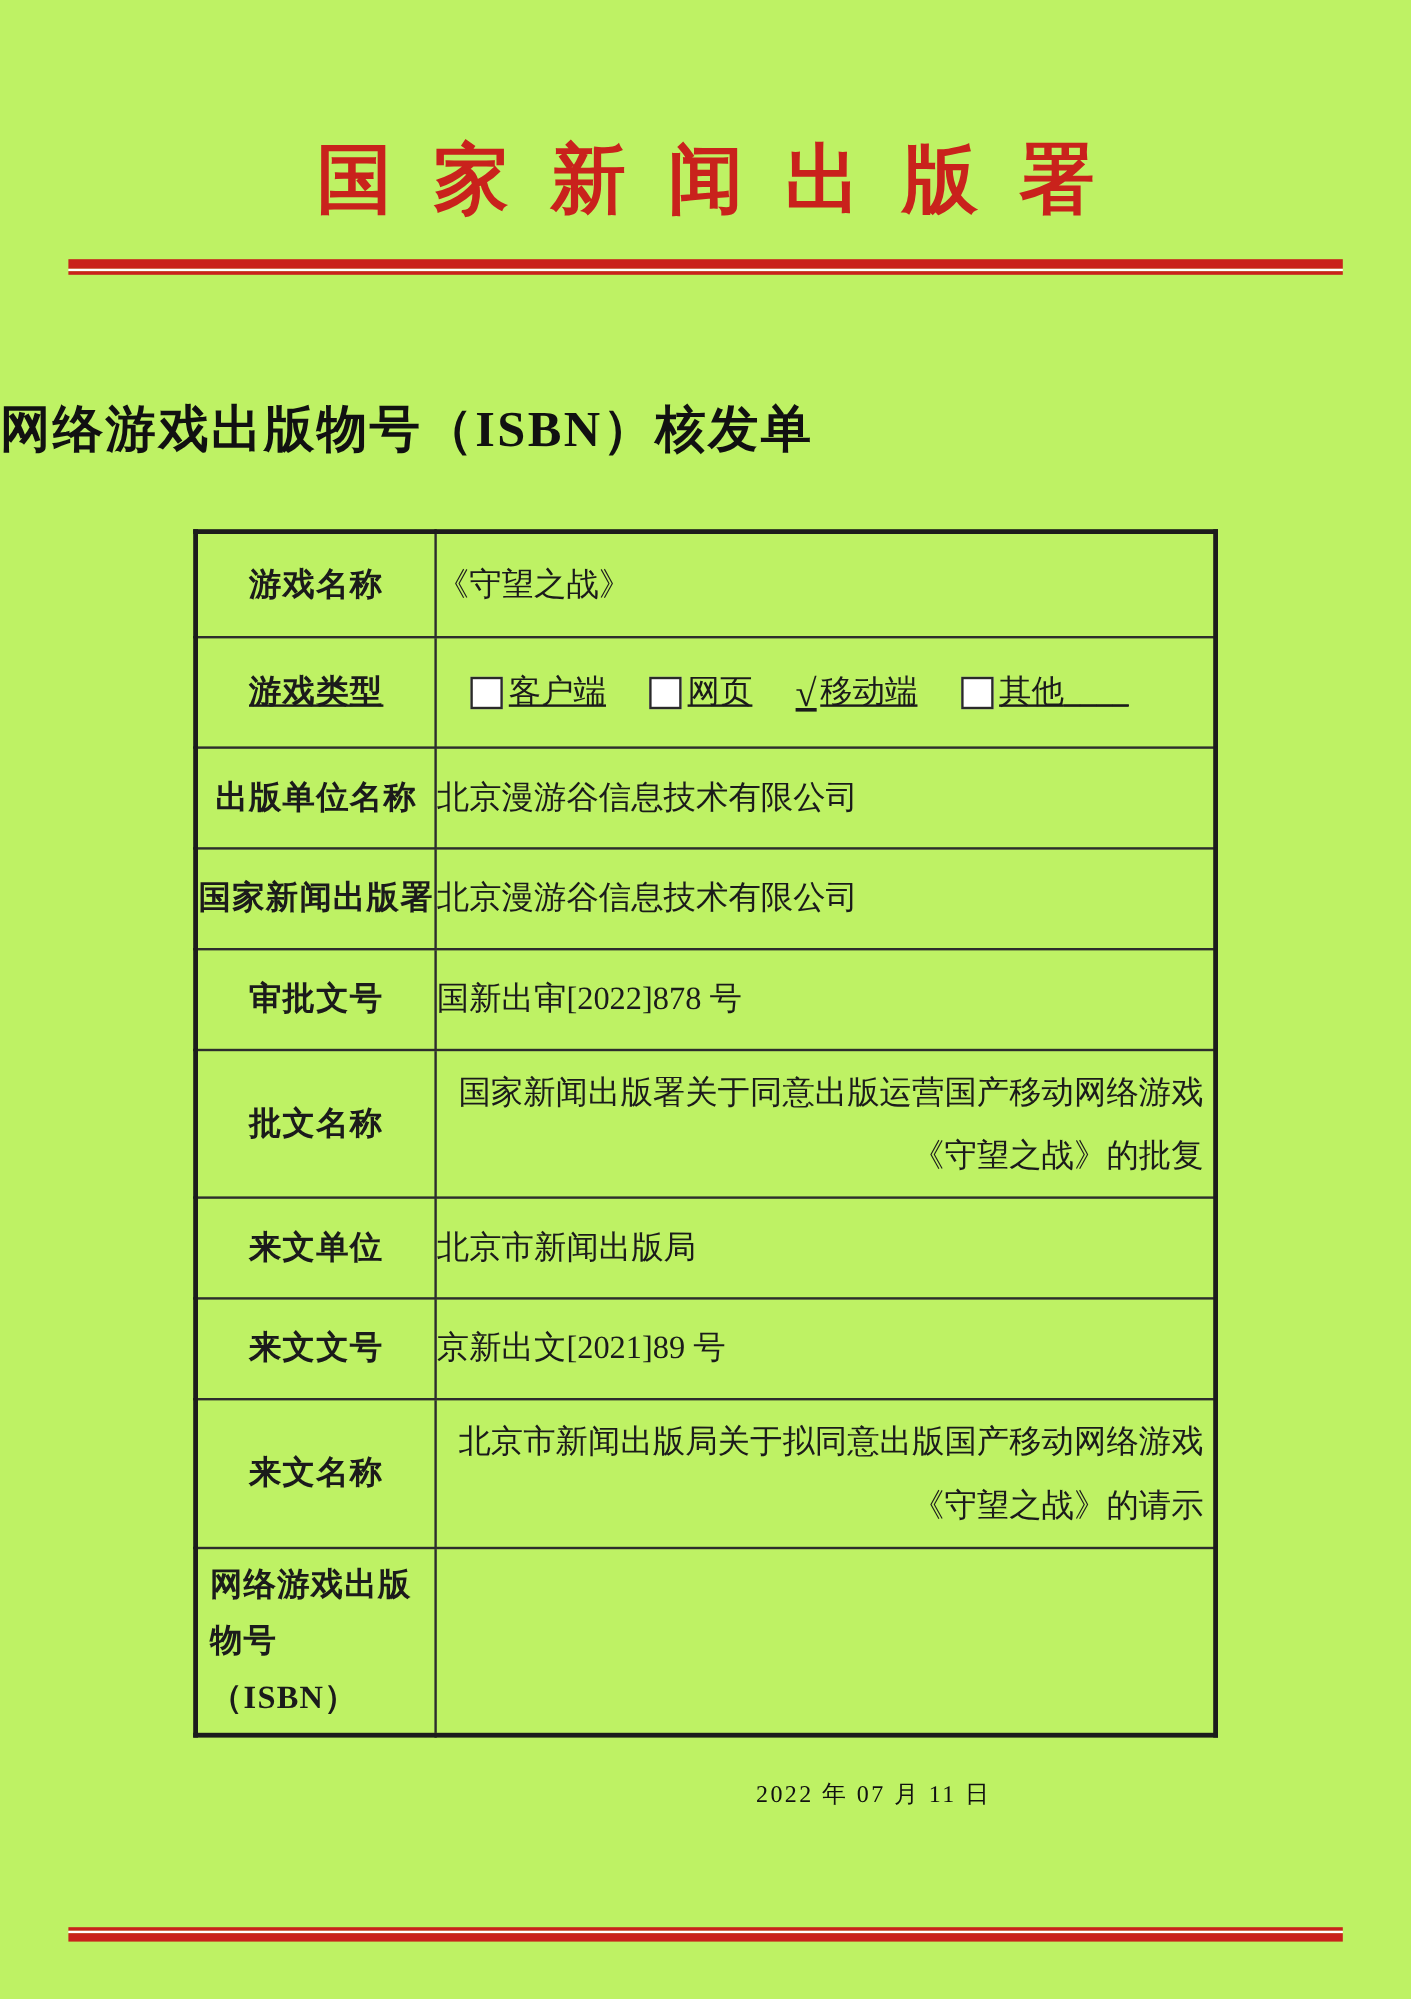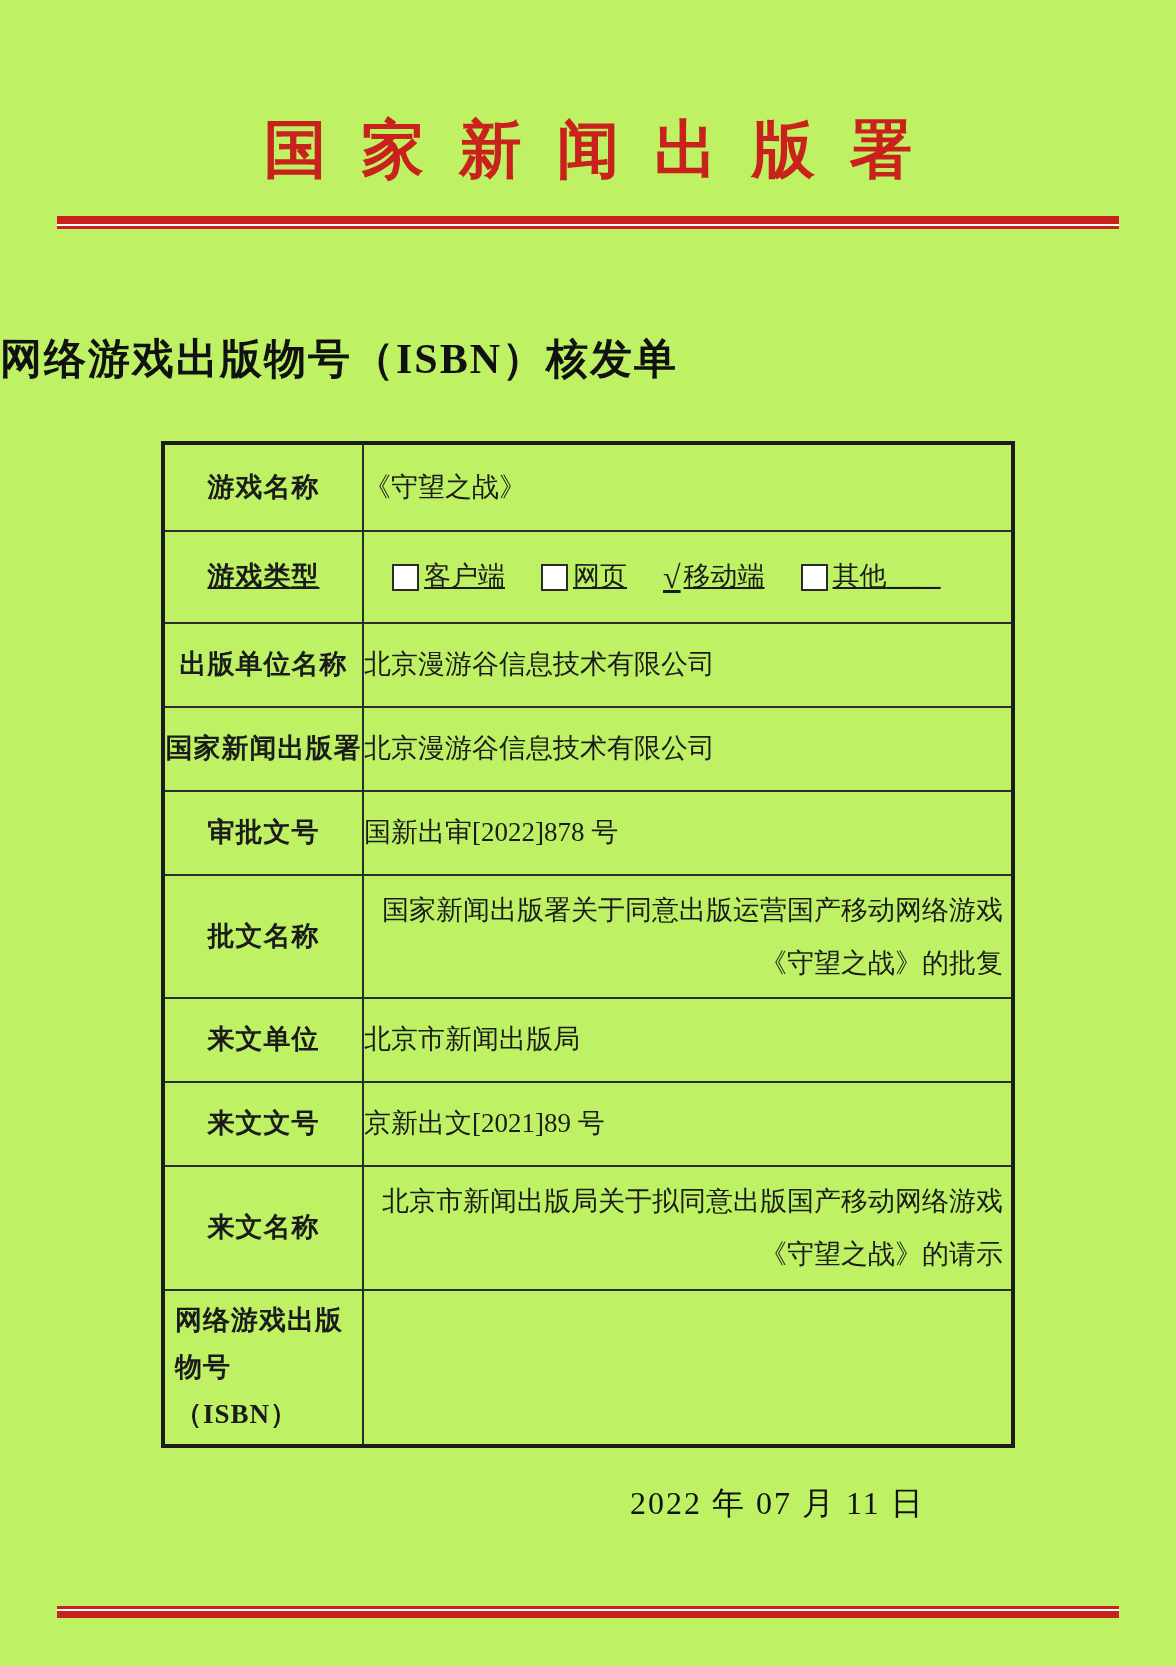--- a/index.html
+++ b/index.html
@@ -112,21 +112,21 @@
     margin-right: 3px;
     line-height: 1;
   }
   .blank { letter-spacing: 0; }
 
   
   .issue-date {
     margin-top: 34px;
     margin-left: 630px;
     width: fit-content;
-    font-size: 32px;
+    font-size: 20px;
     letter-spacing: 2px;
     color: #111;
   }
 </style>
 </head>
 <body>
 
 <div class="page">
 
   <div class="agency-name">国家新闻出版署</div>

